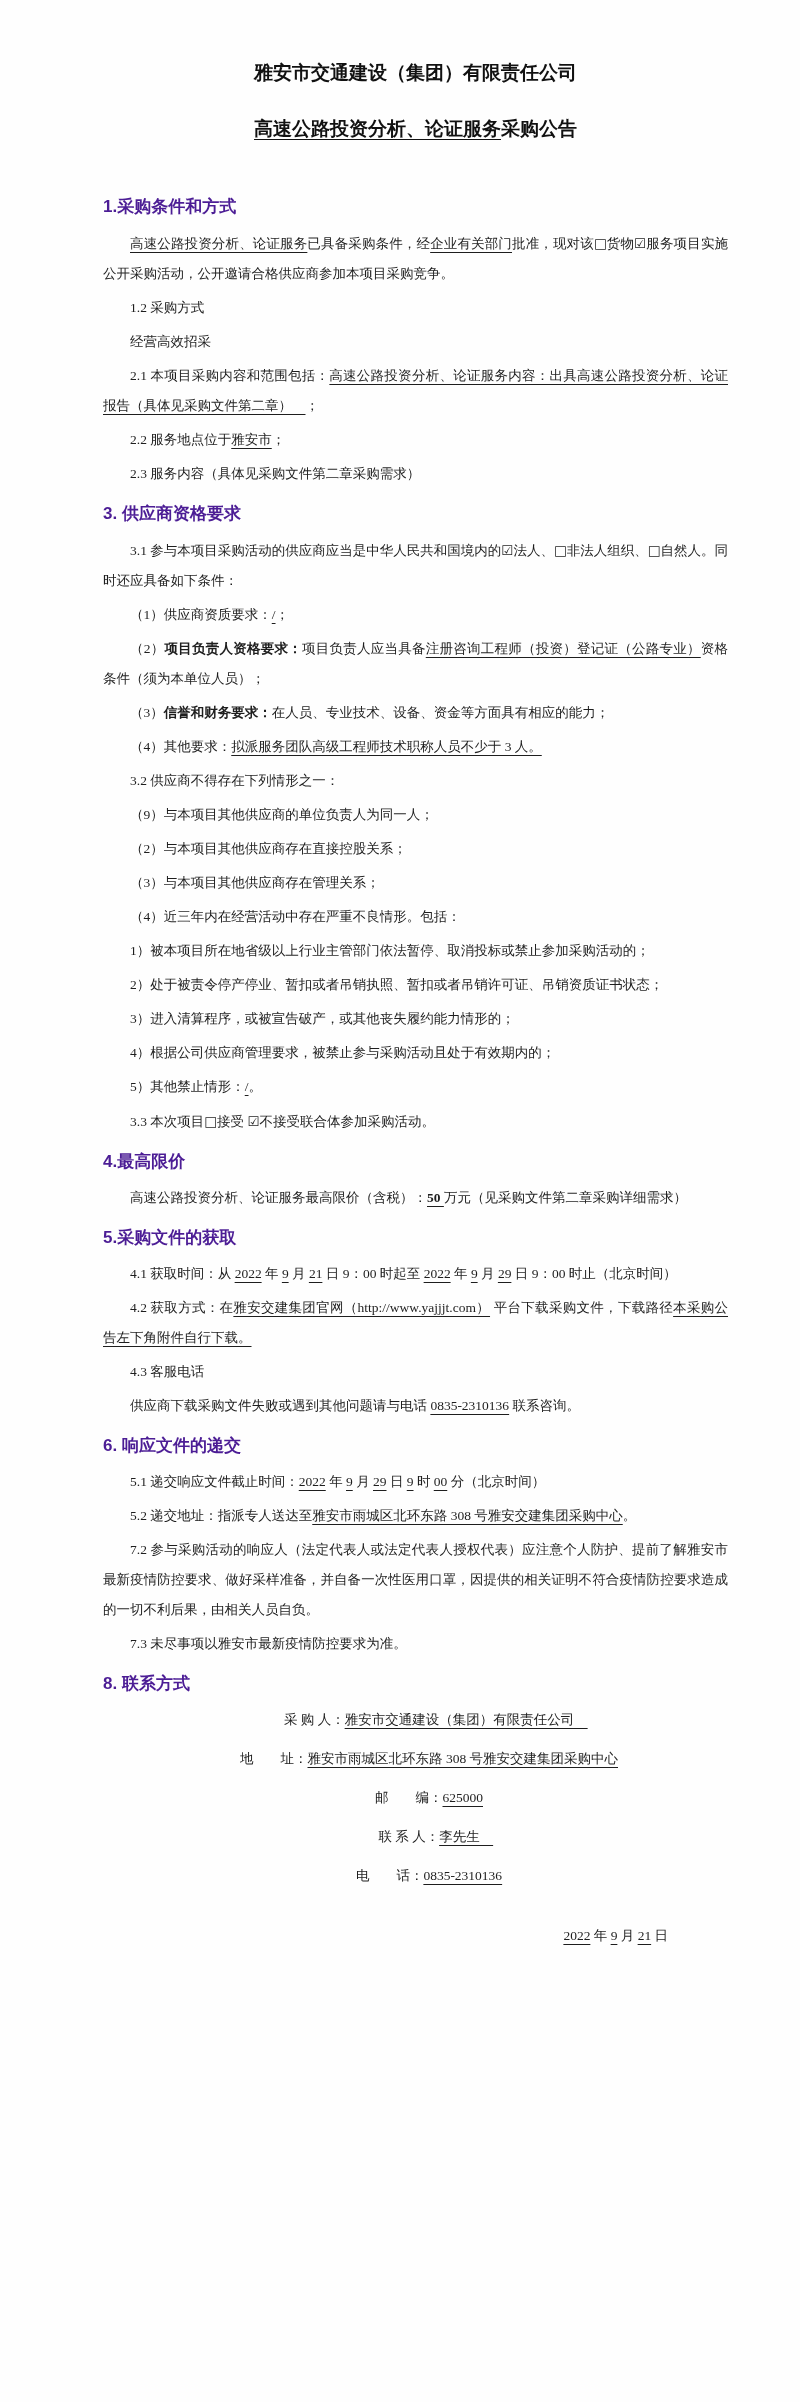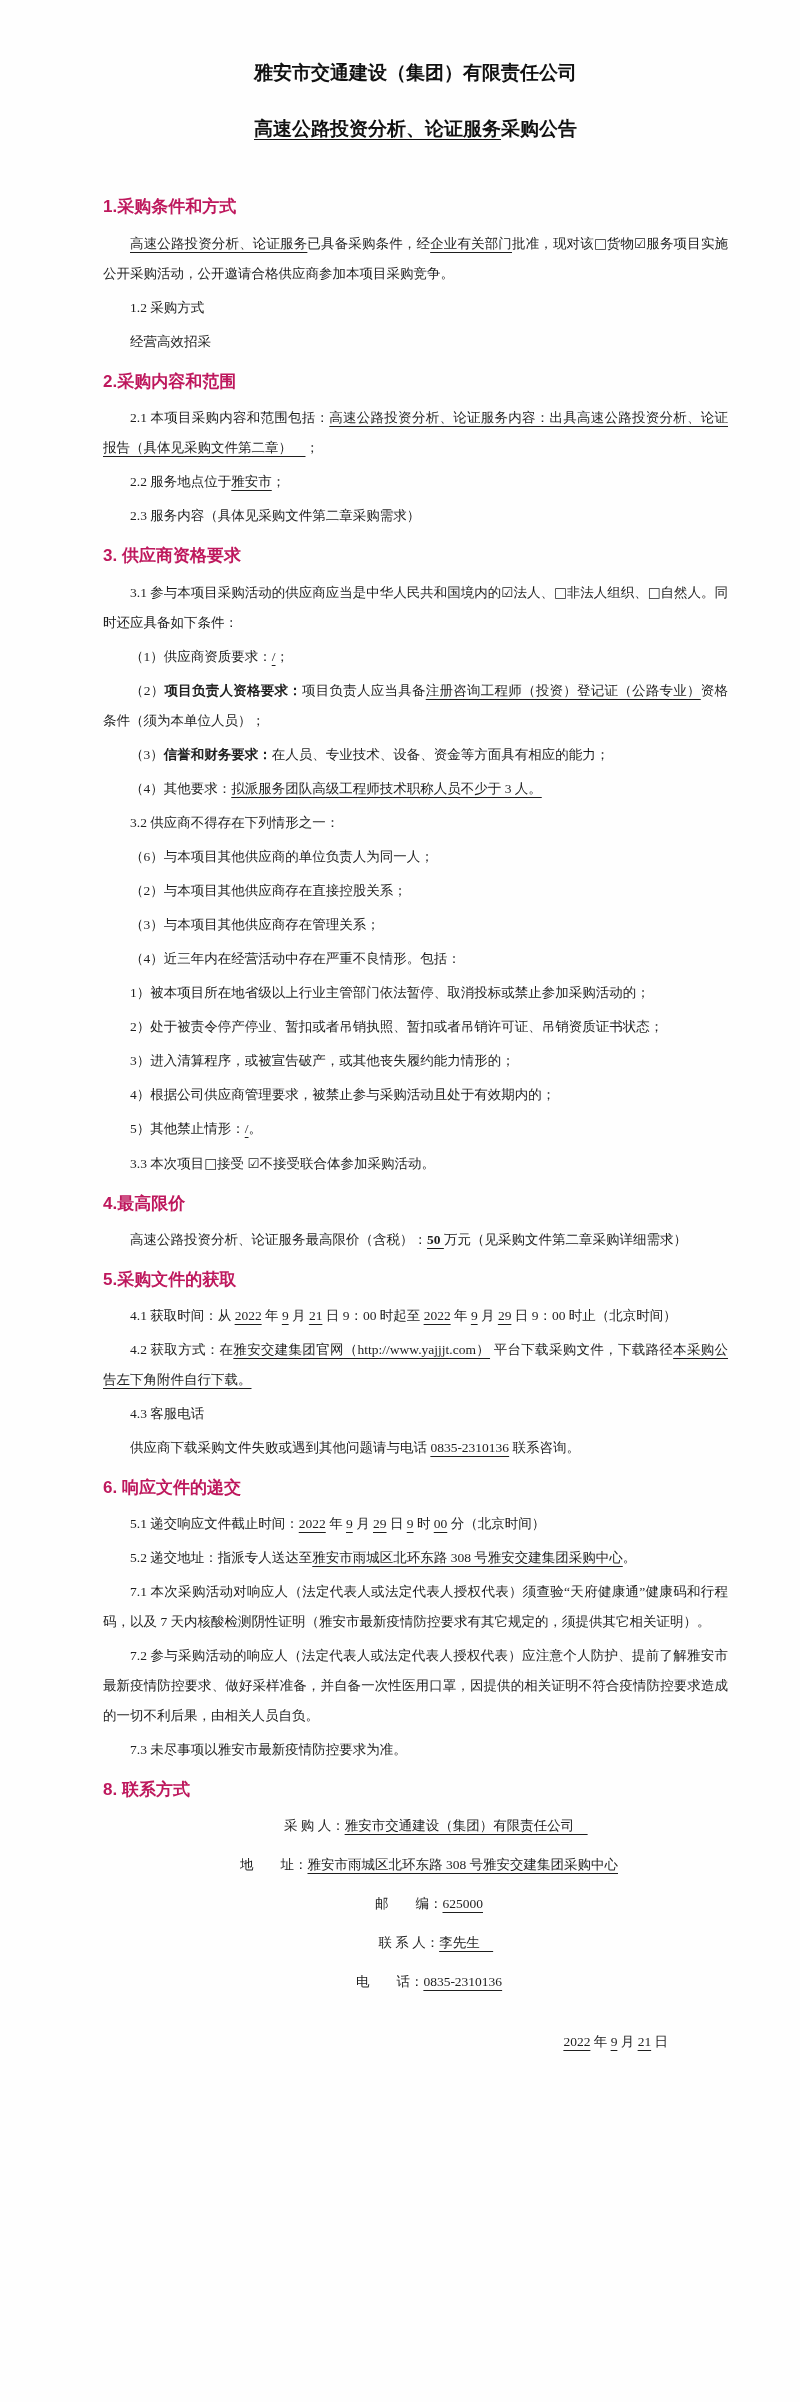--- a/index.html
+++ b/index.html
@@ -26,21 +26,21 @@
     margin: 0 0 22px 0;
     color: #111;
   }
   .title.last { margin-bottom: 46px; margin-top: 8px; }
   .h {
     font-family: "Liberation Sans", sans-serif;
     font-weight: bold;
     font-size: 17px;
     line-height: 30px;
     margin: 10px 0 6px 0;
-    color: #be185d;
+    color: #4c1d95;
   }
   p.p {
     margin: 0 0 4px 0;
     font-size: 13.5px;
     line-height: 30px;
     text-align: justify;
     text-indent: 2em;
   }
   p.p.contact { text-align: center; margin-bottom: 9px; }
   p.date {
@@ -60,52 +60,50 @@
 <div class="page">
   <div id="title-block">
       <div class="title"><span>雅安市交通建设（集团）有限责任公司</span></div>
       <div class="title last"><span class="u">高速公路投资分析、论证服务</span><span>采购公告</span></div>
     </div>
   <div id="doc-body">
       <div class="h"><span>1.采购条件和方式</span></div>
       <p class="p"><span class="u">高速公路投资分析、论证服务</span><span>已具备采购条件，经</span><span class="u">企业有关部门</span><span>批准，现对该</span><span class="chk">□</span><span>货物</span><span class="chk">☑</span><span>服务项目实施公开采购活动，公开邀请合格供应商参加本项目采购竞争。</span></p>
       <p class="p"><span>1.2 采购方式</span></p>
       <p class="p"><span>经营高效招采</span></p>
-      <div class="h"><span>2.采购内容和范围</span></div>
       <p class="p"><span>2.1 本项目采购内容和范围包括：</span><span class="u">高速公路投资分析、论证服务内容：出具高速公路投资分析、论证报告（具体见采购文件第二章）　</span><span>；</span></p>
       <p class="p"><span>2.2 服务地点位于</span><span class="u">雅安市</span><span>；</span></p>
       <p class="p"><span>2.3 服务内容（具体见采购文件第二章采购需求）</span></p>
       <div class="h"><span>3. 供应商资格要求</span></div>
       <p class="p"><span>3.1 参与本项目采购活动的供应商应当是中华人民共和国境内的</span><span class="chk">☑</span><span>法人、</span><span class="chk">□</span><span>非法人组织、</span><span class="chk">□</span><span>自然人。同时还应具备如下条件：</span></p>
       <p class="p"><span>（1）供应商资质要求：</span><span class="u">/</span><span>；</span></p>
       <p class="p"><span>（2）</span><span class="b">项目负责人资格要求：</span><span>项目负责人应当具备</span><span class="u">注册咨询工程师（投资）登记证（公路专业）</span><span>资格条件（须为本单位人员）；</span></p>
       <p class="p"><span>（3）</span><span class="b">信誉和财务要求：</span><span>在人员、专业技术、设备、资金等方面具有相应的能力；</span></p>
       <p class="p"><span>（4）其他要求：</span><span class="u">拟派服务团队高级工程师技术职称人员不少于 3 人。</span></p>
       <p class="p"><span>3.2 供应商不得存在下列情形之一：</span></p>
-      <p class="p"><span>（6）与本项目其他供应商的单位负责人为同一人；</span></p>
+      <p class="p"><span>（9）与本项目其他供应商的单位负责人为同一人；</span></p>
       <p class="p"><span>（2）与本项目其他供应商存在直接控股关系；</span></p>
       <p class="p"><span>（3）与本项目其他供应商存在管理关系；</span></p>
       <p class="p"><span>（4）近三年内在经营活动中存在严重不良情形。包括：</span></p>
       <p class="p"><span>1）被本项目所在地省级以上行业主管部门依法暂停、取消投标或禁止参加采购活动的；</span></p>
       <p class="p"><span>2）处于被责令停产停业、暂扣或者吊销执照、暂扣或者吊销许可证、吊销资质证书状态；</span></p>
       <p class="p"><span>3）进入清算程序，或被宣告破产，或其他丧失履约能力情形的；</span></p>
       <p class="p"><span>4）根据公司供应商管理要求，被禁止参与采购活动且处于有效期内的；</span></p>
       <p class="p"><span>5）其他禁止情形：</span><span class="u">/</span><span>。</span></p>
       <p class="p"><span>3.3 本次项目</span><span class="chk">□</span><span>接受 </span><span class="chk">☑</span><span>不接受联合体参加采购活动。</span></p>
       <div class="h"><span>4.最高限价</span></div>
       <p class="p"><span>高速公路投资分析、论证服务最高限价（含税）：</span><span class="u b">50 </span><span>万元（见采购文件第二章采购详细需求）</span></p>
       <div class="h"><span>5.采购文件的获取</span></div>
       <p class="p"><span>4.1 获取时间：从 </span><span class="u">2022</span><span> 年 </span><span class="u">9</span><span> 月 </span><span class="u">21</span><span> 日 9：00 时起至 </span><span class="u">2022</span><span> 年 </span><span class="u">9</span><span> 月 </span><span class="u">29</span><span> 日 9：00 时止（北京时间）</span></p>
       <p class="p"><span>4.2 获取方式：在</span><span class="u">雅安交建集团官网（http://www.yajjjt.com）</span><span> 平台下载采购文件，下载路径</span><span class="u">本采购公告左下角附件自行下载。</span></p>
       <p class="p"><span>4.3 客服电话</span></p>
       <p class="p"><span>供应商下载采购文件失败或遇到其他问题请与电话 </span><span class="u">0835-2310136</span><span> 联系咨询。</span></p>
       <div class="h"><span>6. 响应文件的递交</span></div>
       <p class="p"><span>5.1 递交响应文件截止时间：</span><span class="u">2022</span><span> 年 </span><span class="u">9</span><span> 月 </span><span class="u">29</span><span> 日 </span><span class="u">9</span><span> 时 </span><span class="u">00</span><span> 分（北京时间）</span></p>
       <p class="p"><span>5.2 递交地址：指派专人送达至</span><span class="u">雅安市雨城区北环东路 308 号雅安交建集团采购中心</span><span>。</span></p>
-      <p class="p"><span>7.1 本次采购活动对响应人（法定代表人或法定代表人授权代表）须查验“天府健康通”健康码和行程码，以及 7 天内核酸检测阴性证明（雅安市最新疫情防控要求有其它规定的，须提供其它相关证明）。</span></p>
       <p class="p"><span>7.2 参与采购活动的响应人（法定代表人或法定代表人授权代表）应注意个人防护、提前了解雅安市最新疫情防控要求、做好采样准备，并自备一次性医用口罩，因提供的相关证明不符合疫情防控要求造成的一切不利后果，由相关人员自负。</span></p>
       <p class="p"><span>7.3 未尽事项以雅安市最新疫情防控要求为准。</span></p>
       <div class="h"><span>8. 联系方式</span></div>
       <p class="p contact"><span>采 购 人：</span><span class="u">雅安市交通建设（集团）有限责任公司　</span></p>
       <p class="p contact"><span>地　　址：</span><span class="u">雅安市雨城区北环东路 308 号雅安交建集团采购中心</span></p>
       <p class="p contact"><span>邮　　编：</span><span class="u">625000</span></p>
       <p class="p contact"><span>联 系 人：</span><span class="u">李先生　</span></p>
       <p class="p contact"><span>电　　话：</span><span class="u">0835-2310136</span></p>
       <p class="date"><span class="u">2022</span><span> 年 </span><span class="u">9</span><span> 月 </span><span class="u">21</span><span> 日</span></p>
     </div>

